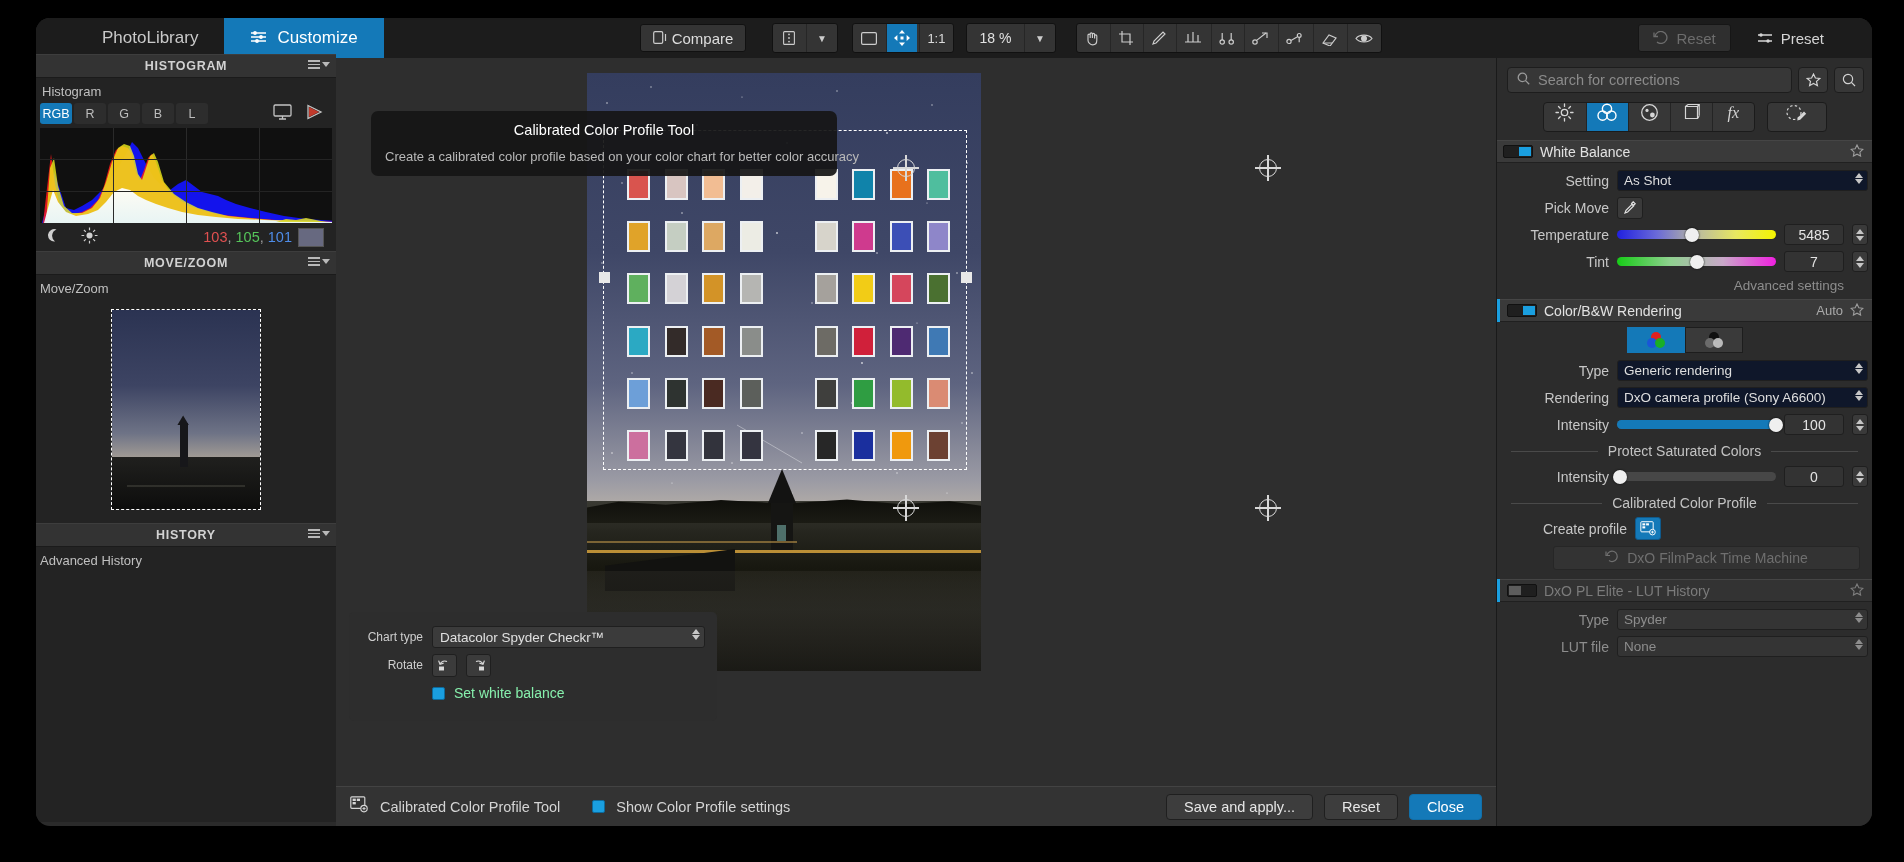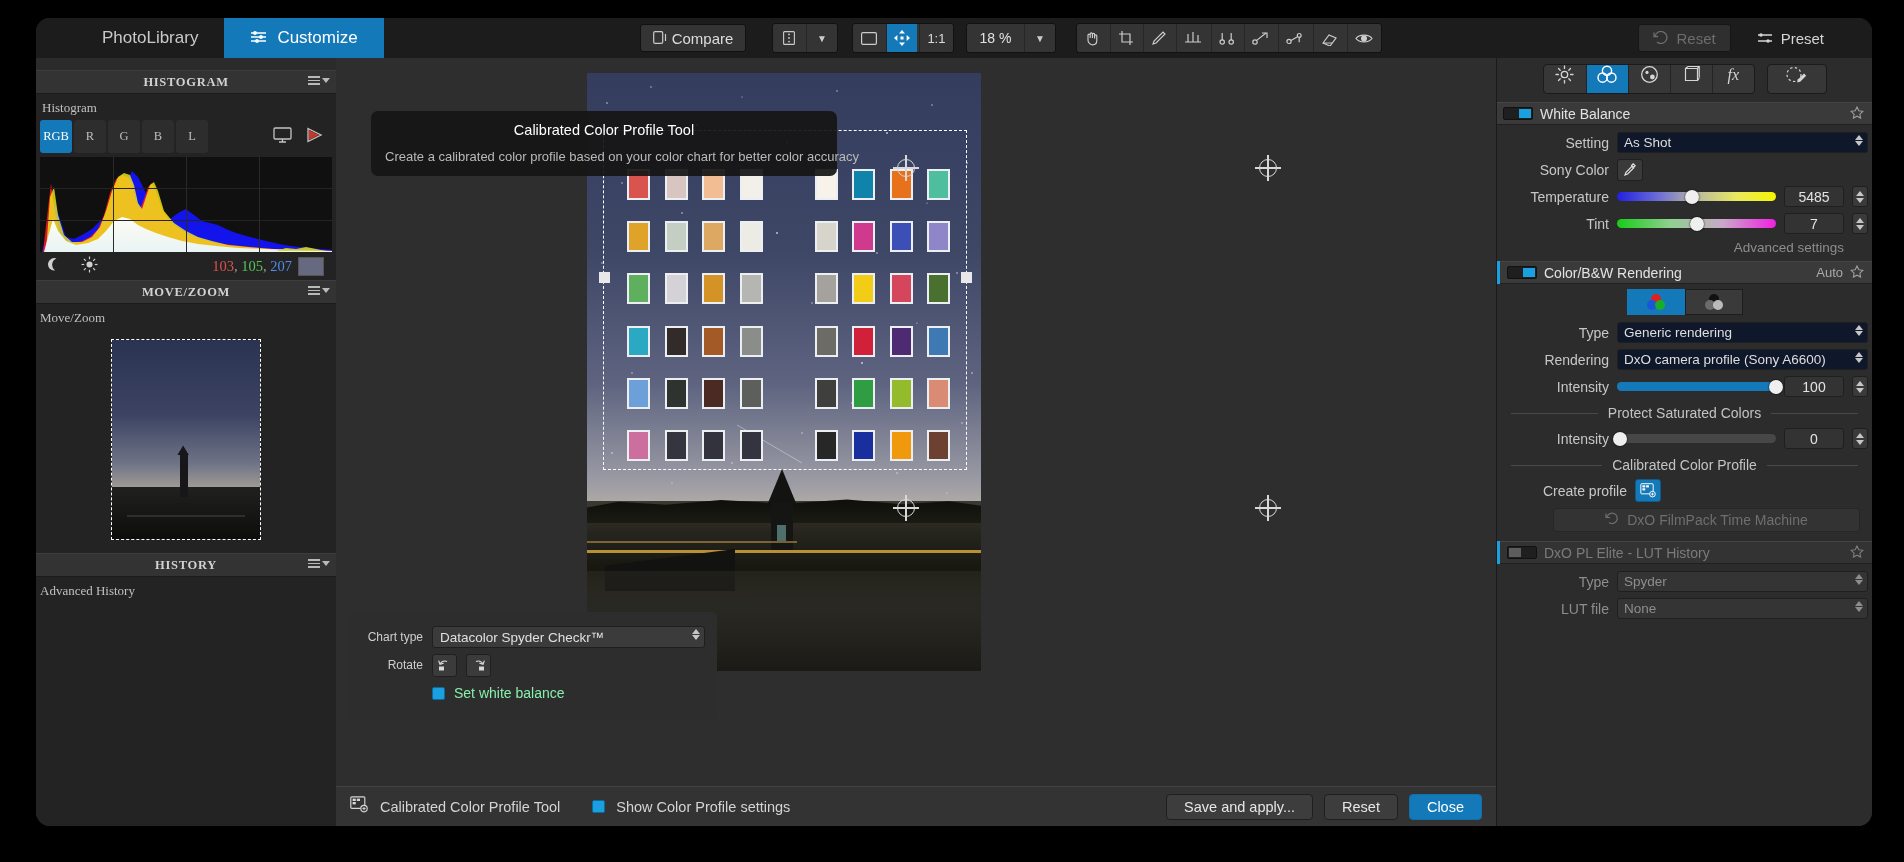--- a/index.html
+++ b/index.html
@@ -30,35 +30,35 @@
   .tgrp .ttool.on { background:#1479b8; }
   .cmpbtn { display:flex; align-items:center; gap:4px; height:28px; padding:0 12px;
             background:#343434; border:1px solid #111; border-radius:3px; color:#ddd; font-size:15px;}
   .rstbtn { display:flex; align-items:center; gap:8px; height:28px; padding:0 14px;
             background:#2f2f2f; border:1px solid #161616; border-radius:3px;
             color:#6d6d6d; font-size:15px; }
   .presetbtn { display:flex; align-items:center; gap:8px; height:28px; padding:0 12px;
             background:transparent; color:#d5d5d5; font-size:15px; }
 
   
-  #left { position:absolute; left:0; top:52px; width:300px; height:768px; background:#232323;font-family:Liberation Serif, serif; }
+  #left { position:absolute; left:0; top:36px; width:300px; height:768px; background:#232323; }
   .sect-head { height:24px; background:#333333; border-top:1px solid #3d3d3d;
                border-bottom:1px solid #1b1b1b; display:flex; align-items:center;
                justify-content:center; position:relative; }
   .sect-head span.t { color:#d2d2d2; font-size:12.5px; font-weight:bold; letter-spacing:.7px; }
   .burger { position:absolute; right:6px; top:5px; display:flex; align-items:center; gap:2px; }
   .burger .bars { display:flex; flex-direction:column; gap:2px; }
   .burger .bars i { display:block; width:12px; height:1.6px; background:#b9b9b9; }
   .burger .car { width:0;height:0;border-left:4px solid transparent;border-right:4px solid transparent;
                  border-top:5px solid #b9b9b9; }
   .sub-label { color:#c0c0c0; font-size:13px; padding:6px 0 4px 4px; }
 
   #histoBody { padding:0 2px; }
   .chanrow { display:flex; align-items:center; gap:2px; padding:0 0 4px 2px; position:relative; }
-  .chan { width:32px; height:33px; border-radius:3px; display:flex; align-items:center;
+  .chan { width:32px; height:21px; border-radius:3px; display:flex; align-items:center;
           justify-content:center; color:#bdbdbd; font-size:12.5px; background:#2d2d2d;}
   .chan.on { background:#1479b8; color:#fff; }
   .chanrow .right { position:absolute; right:10px; display:flex; gap:14px; }
   .histo { height:95px; margin:0 2px; background:#101010; position:relative; overflow:hidden; }
   .histo .gl { position:absolute; top:0; bottom:0; width:1px; background:#2a2a2a; }
   .histo .gh { position:absolute; left:0; right:0; height:1px; background:#242424; }
   .rgbrow { height:28px; display:flex; align-items:center; padding:0 10px 0 2px; gap:6px; }
   .rgbrow .sq { width:26px; height:19px; border:1px solid #555; }
   .rgbvals { margin-left:auto; font-size:14.5px; }
 
@@ -419,21 +419,21 @@
           <line x1="2.9" y1="2.9" x2="4.8" y2="4.8"></line>
                   <line x1="12.2" y1="12.2" x2="14.1" y2="14.1"></line>
           <line x1="2.9" y1="14.1" x2="4.8" y2="12.2"></line>
                   <line x1="12.2" y1="4.8" x2="14.1" y2="2.9"></line>
                 </g>
               </svg>
         </span>
         <span class="rgbvals">
           <span style="color:#e05050">103</span><span style="color:#9a9a9a">,</span>
           <span style="color:#55c45a">105</span><span style="color:#9a9a9a">,</span>
-          <span style="color:#4e8ce8">207</span>
+          <span style="color:#4e8ce8">101</span>
         </span>
         <span class="sq" style="background:#676980"></span>
       </div>
     </div>
 
     <div class="sect-head">
       <span class="t">MOVE/ZOOM</span>
       <span class="burger">
         <span class="bars">
               <i></i>
@@ -665,20 +665,42 @@
       <span class="bl">Show Color Profile settings</span>
       <span style="flex:1"></span>
       <span class="bbtn">Save and apply...</span>
       <span class="bbtn">Reset</span>
       <span class="bbtn primary">Close</span>
     </div>
   </div>
 
   <div id="right">
 
+    <div id="searchrow">
+      <div class="searchbox">
+        <span>
+          <svg width="13" height="13" viewBox="0 0 13 13" fill="none" stroke="#9a9a9a" stroke-width="1.3">
+                <circle cx="5.4" cy="5.4" r="4.2"></circle>
+                <line x1="8.6" y1="8.6" x2="12.2" y2="12.2"></line>
+              </svg>
+        </span>
+        <span class="ph">Search for corrections</span>
+      </div>
+      <div class="sqbtn">
+        <svg width="15" height="14" viewBox="0 0 15 14" fill="none" stroke="#d3d3d3" stroke-width="1.2">
+              <path d="M7.5 1l1.9 4 4.3.5-3.2 2.9.9 4.3-3.9-2.2L3.6 12.7l.9-4.3L1.3 5.5l4.3-.5z"></path>
+            </svg>
+      </div>
+      <div class="sqbtn">
+        <svg width="14" height="14" viewBox="0 0 14 14" fill="none" stroke="#d3d3d3" stroke-width="1.2">
+              <circle cx="6" cy="6" r="4.6"></circle>
+              <line x1="9.4" y1="9.4" x2="13" y2="13"></line>
+            </svg>
+      </div>
+    </div>
 
     <div id="pillrow">
       <div class="pillgrp">
         <div class="pill">
           <svg width="19" height="19" viewBox="0 0 19 19">
                 <circle cx="9.5" cy="9.5" r="3.2" fill="none" stroke="#d5d5d5" stroke-width="1.3"></circle>
           <g stroke="#d5d5d5" stroke-width="1.3" stroke-linecap="round">
                   <line x1="9.5" y1="1" x2="9.5" y2="3.4"></line>
                   <line x1="9.5" y1="15.6" x2="9.5" y2="18"></line>
           <line x1="1" y1="9.5" x2="3.4" y2="9.5"></line>
@@ -743,21 +765,21 @@
       <span class="lbl">Setting</span>
       <span class="combo">
         <span>As Shot</span>
         <span class="spin">
               <i class="u"></i>
               <i class="d"></i>
             </span>
       </span>
     </div>
     <div class="ctlrow">
-      <span class="lbl">Sony Color</span>
+      <span class="lbl">Pick Move</span>
       <span style="width:26px;height:22px;background:#3a3a3a;border:1px solid #1f1f1f;border-radius:3px;display:flex;align-items:center;justify-content:center">
         <svg width="14" height="14" viewBox="0 0 14 14" fill="none" stroke="#e0e0e0" stroke-width="1.2">
               <path d="M2 12l1-2.6 6-6 1.6 1.6-6 6z"></path>
               <path d="M8.6 2.4l1.6-1.6 2 2-1.6 1.6z"></path>
             </svg>
       </span>
       <span style="flex:1"></span>
     </div>
     <div class="ctlrow">
       <span class="lbl">Temperature</span>

